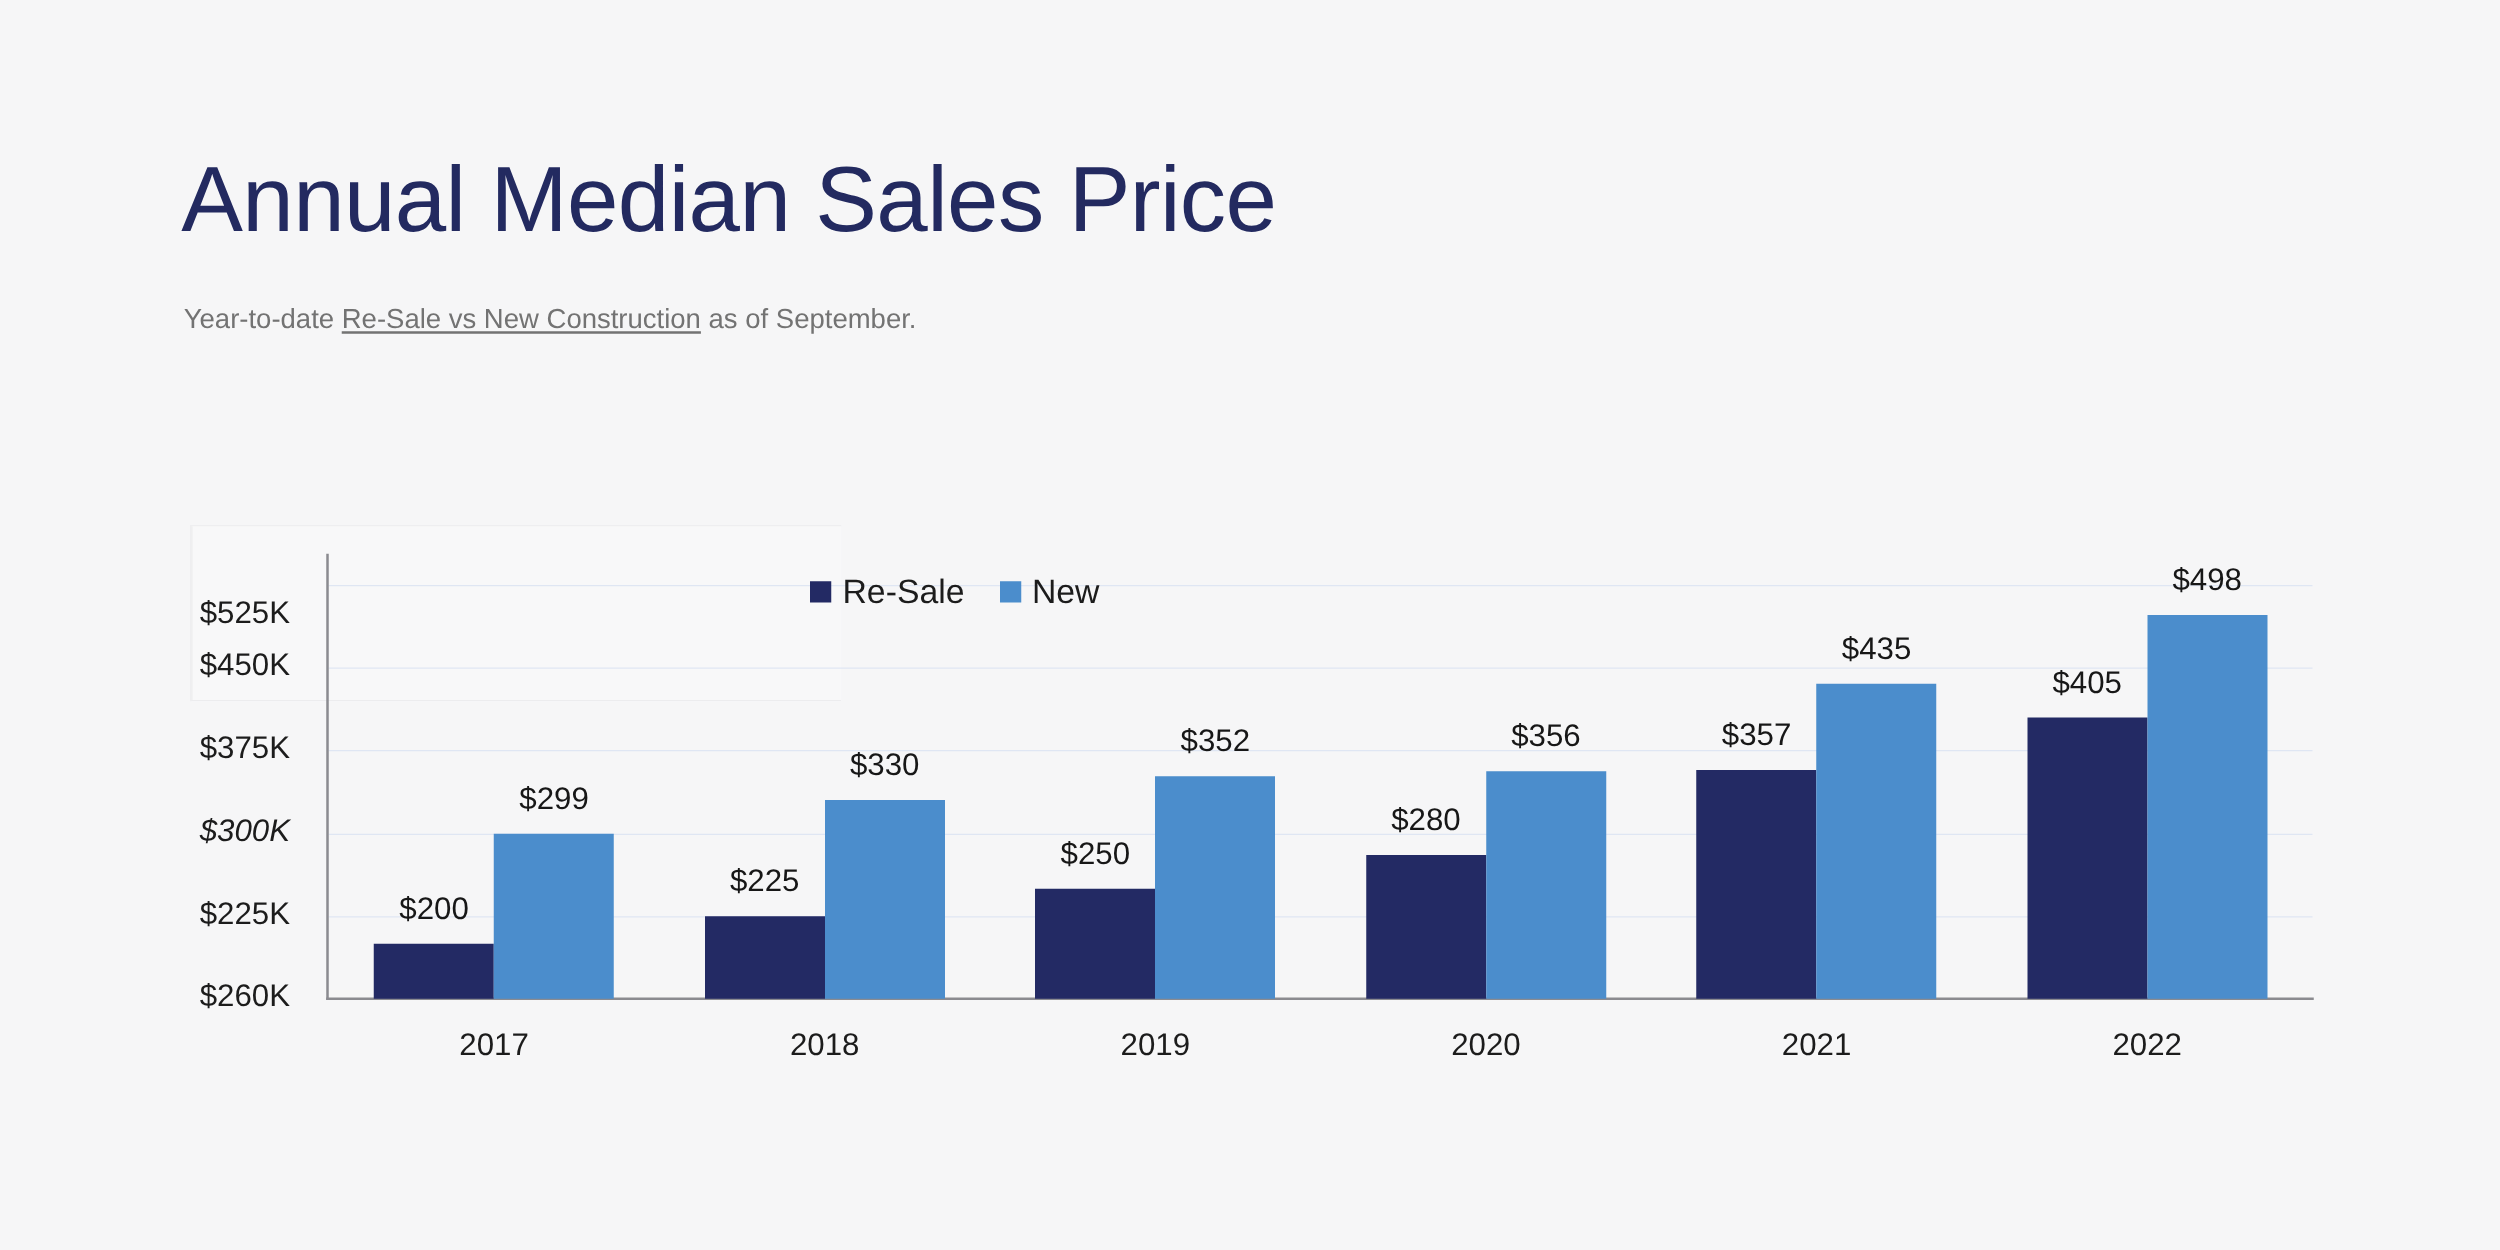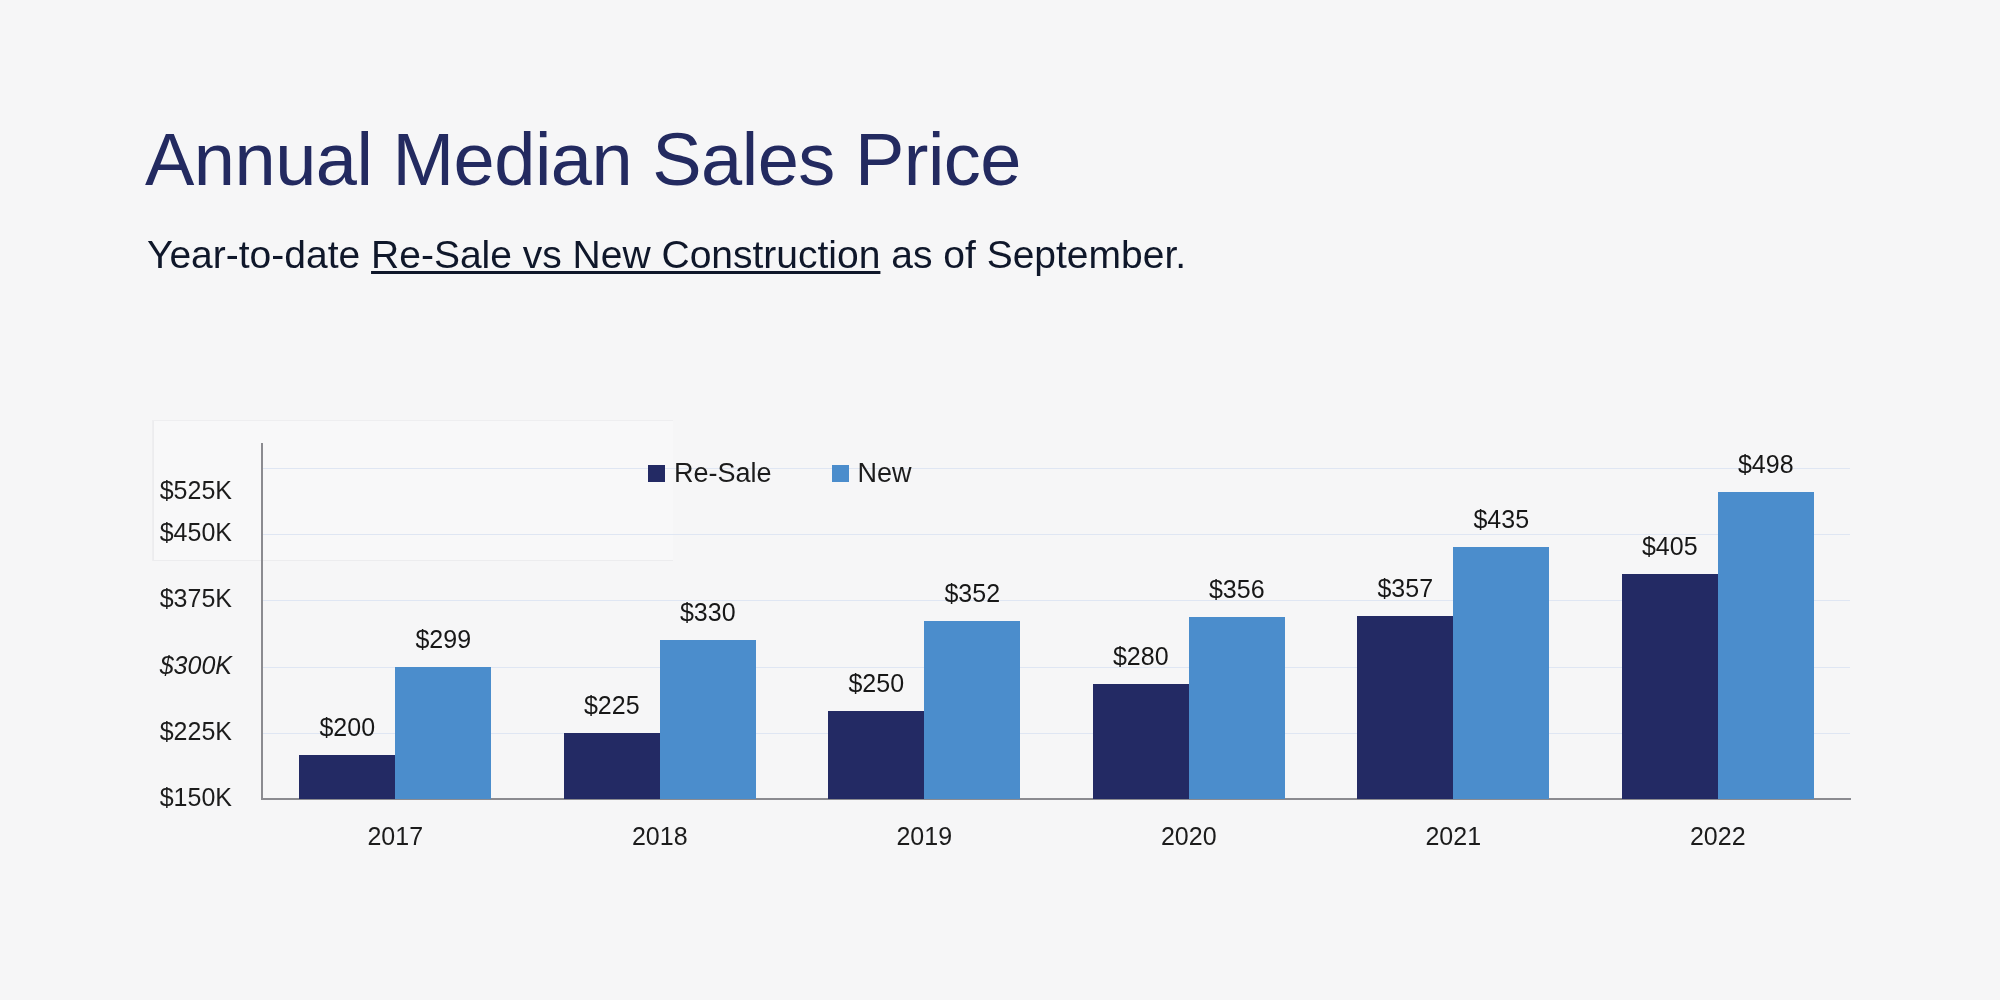--- a/index.html
+++ b/index.html
@@ -31,23 +31,23 @@
     line-height: 84px;
     font-weight: 400;
     letter-spacing: -0.5px;
     color: #232a60;
     white-space: nowrap;
   }
   .subtitle {
     position: absolute;
     left: 147px;
     top: 238px;
-    font-size: 39px;
+    font-size: 22px;
     line-height: 34px;
-    color: #0f172a;
+    color: #737373;
     white-space: nowrap;
   }
   .subtitle .ul {
     text-decoration: underline;
     text-underline-offset: 3px;
   }
 
   
   .panel-ghost {
     position: absolute;
@@ -136,21 +136,21 @@
     text-align: center;
     white-space: nowrap;
   }
 
   
   .legend {
     position: absolute;
     top: 460px;
     left: 648px;
     display: flex;
-    gap: 60px;
+    gap: 28px;
   }
   .legend-item {
     display: flex;
     align-items: center;
     gap: 9px;
   }
   .legend-swatch {
     width: 17px;
     height: 17px;
     display: block;
@@ -183,21 +183,21 @@
         <div class="gridline" style="left: 263px; width: 1587px; top: 600px; position: absolute;"></div>
         <div class="gridline" style="left: 263px; width: 1587px; top: 667px; position: absolute;"></div>
         <div class="gridline" style="left: 263px; width: 1587px; top: 733px; position: absolute;"></div>
       </div>
     <div id="yticks">
         <div class="ytick" style="top: 452px; margin-top: 24px;">$525K</div>
         <div class="ytick" style="top: 518px;">$450K</div>
         <div class="ytick" style="top: 584px;">$375K</div>
         <div class="ytick" style="top: 651px; font-style: italic;">$300K</div>
         <div class="ytick" style="top: 717px;">$225K</div>
-        <div class="ytick" style="top: 783px;">$150K</div>
+        <div class="ytick" style="top: 783px;">$260K</div>
       </div>
 
     <div class="axis-y"></div>
     <div class="axis-x"></div>
 
     <div class="plot" id="plot">
         <div class="bar resale" style="left: 36.25px; width: 96px; height: 44.1333px;"></div>
         <div class="bar new" style="left: 132.25px; width: 96px; height: 131.517px;"></div>
         <div class="bar resale" style="left: 300.75px; width: 96px; height: 66.2px;"></div>
         <div class="bar new" style="left: 396.75px; width: 96px; height: 158.88px;"></div>

